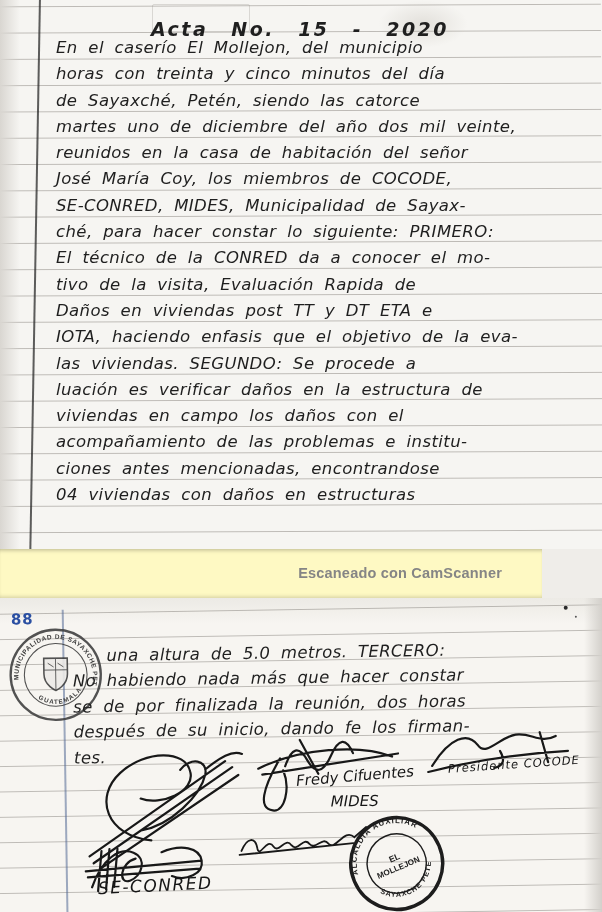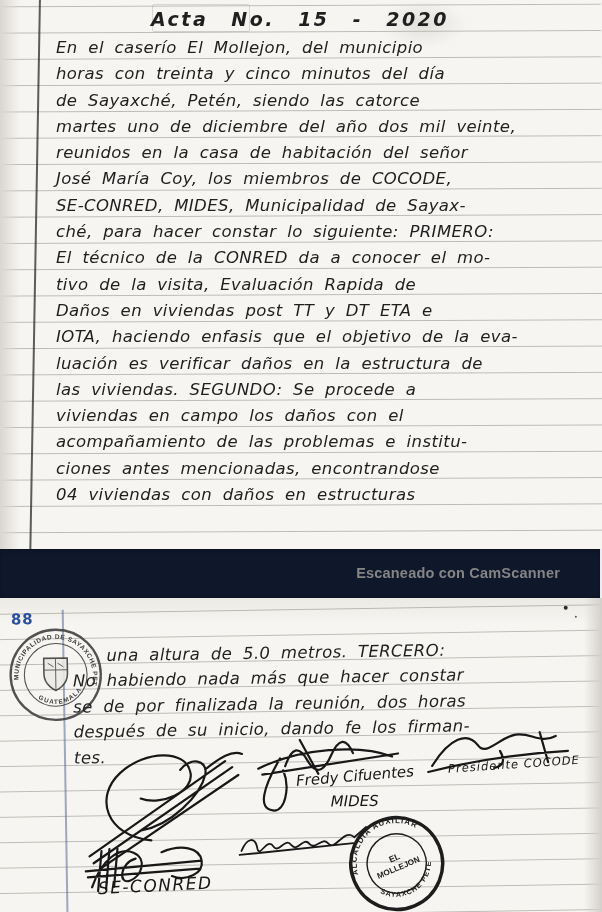--- a/index.html
+++ b/index.html
@@ -14,27 +14,27 @@
   .page1-rules{position:absolute;left:0;top:0;width:100%;height:100%;
          background-image:linear-gradient(to bottom,transparent 0 calc(100% - 1.4px),rgba(110,105,98,.42) 0);
          background-size:100% 26.3px;background-position:0 6px;transform:rotate(-.25deg);}
   .page1-margin{position:absolute;left:39px;top:-4px;width:1.8px;height:560px;
          background:rgba(40,40,40,.75);transform:rotate(1deg);transform-origin:top center;}
   .stain{position:absolute;left:378px;top:0px;width:90px;height:48px;border-radius:50%;
          background:radial-gradient(ellipse at center,rgba(176,170,160,.28),rgba(176,170,160,0) 70%);}
   .title-box{position:absolute;left:152px;top:4px;width:96px;height:26px;
          border:1px solid rgba(150,145,138,.30);border-radius:2px;}
   .hand{color:#1f1f1f;font-style:italic;letter-spacing:.4px;word-spacing:5px;}
-  .page1-title{position:absolute;left:130px;top:8px;width:340px;text-align:center;
+  .page1-title{position:absolute;left:130px;top:18px;width:340px;text-align:center;
          font-size:19px;font-weight:bold;letter-spacing:2.5px;word-spacing:14px;}
   .page1-lines{position:absolute;left:48px;top:35px;width:534px;}
   .page1-lines .hline{height:26.3px;line-height:26.3px;font-size:16.5px;white-space:nowrap;margin-left:8px;}
 
   
-  .cam-strip{position:absolute;left:0;top:549px;width:600px;height:49px;background:#0f172a;
+  .cam-strip{position:absolute;left:0;top:549px;width:542px;height:49px;background:#fef9c3;
          box-shadow:inset 0 4px 4px -3px rgba(0,0,0,.28), inset 0 -4px 4px -3px rgba(0,0,0,.18);}
   .cam-text{position:absolute;right:40px;top:0;height:49px;line-height:49px;
          color:#858585;font-family:"Liberation Sans",sans-serif;font-size:14.5px;font-weight:bold;letter-spacing:.2px;}
 
   
   .page2{position:absolute;left:0;top:598px;width:602px;height:314px;
          background:linear-gradient(to bottom,#eceae5,#f7f5f1 26px),#f6f4f0;overflow:hidden;}
   .page2-edge-r{position:absolute;right:0;top:0;width:18px;height:100%;
          background:linear-gradient(to left,#d3d0cb,rgba(211,208,203,0));}
   .page2-tilt{position:absolute;left:0;top:0;width:100%;height:100%;transform:rotate(-.9deg);}
@@ -73,22 +73,22 @@
         <div class="hline hand">de Sayaxché, Petén, siendo las catorce</div>
         <div class="hline hand">martes uno de diciembre del año dos mil veinte,</div>
         <div class="hline hand">reunidos en la casa de habitación del señor</div>
         <div class="hline hand">José María Coy, los miembros de COCODE,</div>
         <div class="hline hand">SE-CONRED, MIDES, Municipalidad de Sayax-</div>
         <div class="hline hand">ché, para hacer constar lo siguiente: PRIMERO:</div>
         <div class="hline hand">El técnico de la CONRED da a conocer el mo-</div>
         <div class="hline hand">tivo de la visita, Evaluación Rapida de</div>
         <div class="hline hand">Daños en viviendas post TT y DT ETA e</div>
         <div class="hline hand">IOTA, haciendo enfasis que el objetivo de la eva-</div>
+        <div class="hline hand">las viviendas. SEGUNDO: Se procede a</div>
         <div class="hline hand">luación es verificar daños en la estructura de</div>
-        <div class="hline hand">las viviendas. SEGUNDO: Se procede a</div>
         <div class="hline hand">viviendas en campo los daños con el</div>
         <div class="hline hand">acompañamiento de las problemas e institu-</div>
         <div class="hline hand">ciones antes mencionadas, encontrandose</div>
         <div class="hline hand">04 viviendas con daños en estructuras</div>
       </div>
   </div>
 
   <div class="cam-strip">
     <div class="cam-text">Escaneado con CamScanner</div>
   </div>

